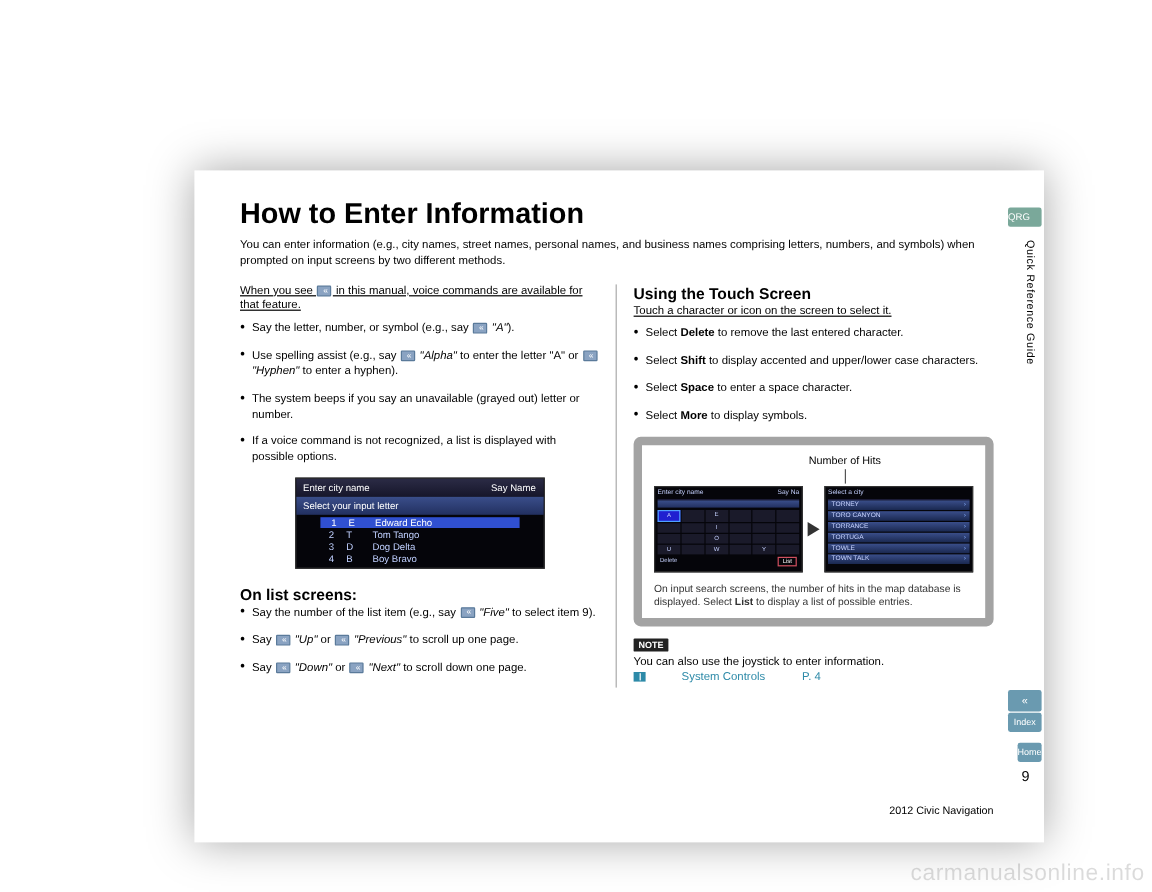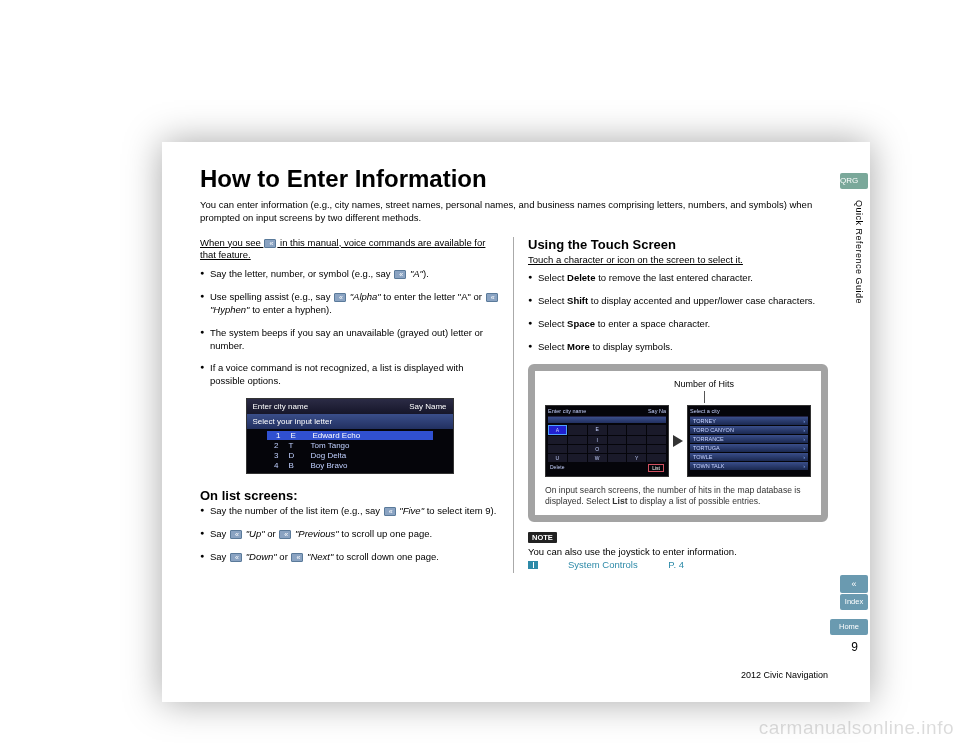--- a/index.html
+++ b/index.html
@@ -312,21 +312,21 @@
     color: #fff;
     font-size: 7.5px;
     text-align: center;
     line-height: 16px;
     border-radius: 2px;
   }
   .tab-home {
     position: absolute;
     right: 92px;
     top: 619px;
-    width: 38px;
+    width: 20px;
     height: 16px;
     background: #6a9ab0;
     color: #fff;
     font-size: 7.5px;
     text-align: center;
     line-height: 16px;
     border-radius: 2px;
   }
   .page-num {
     position: absolute;

